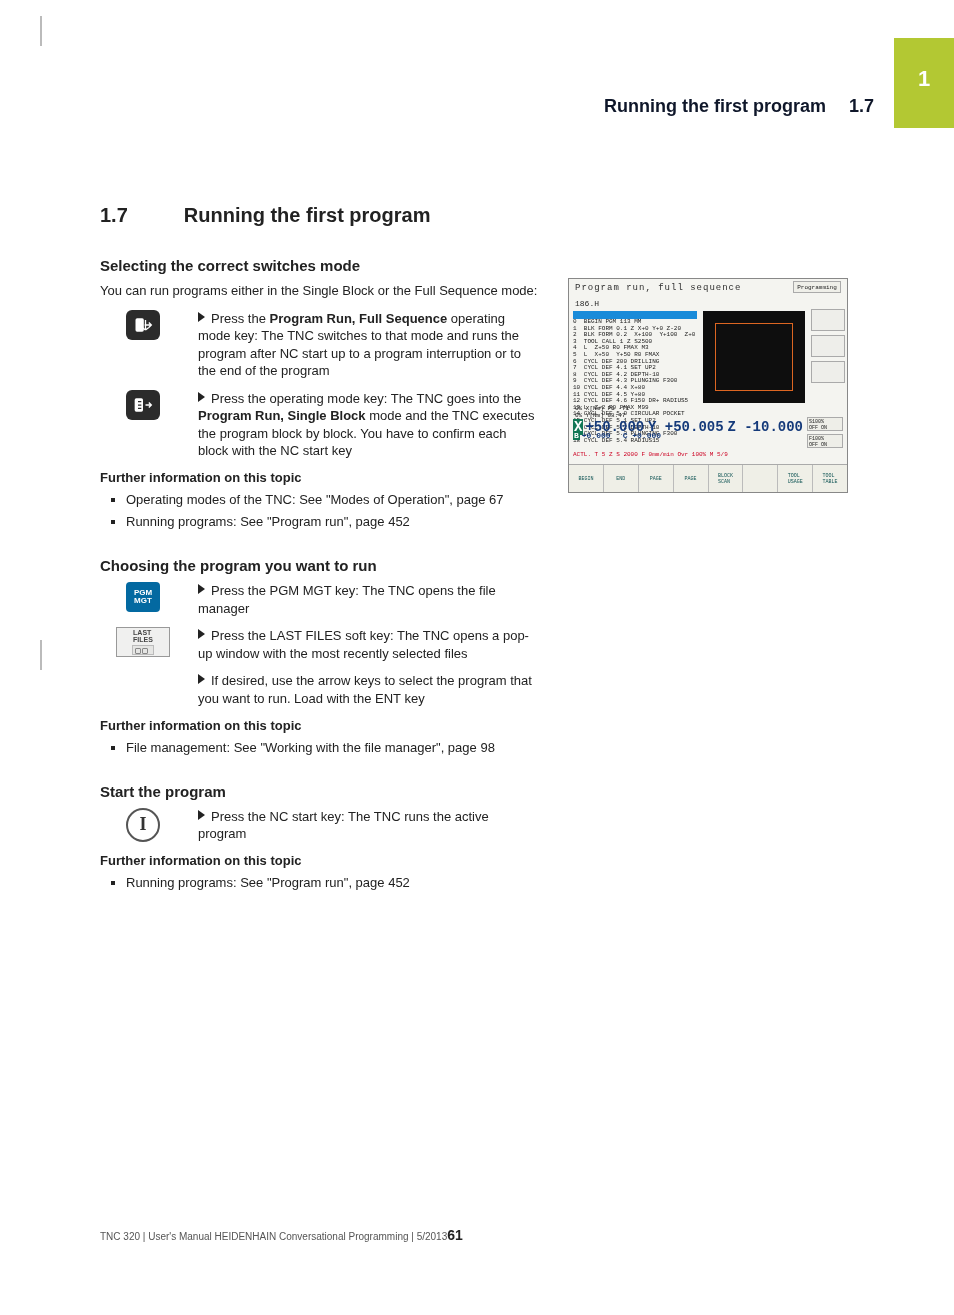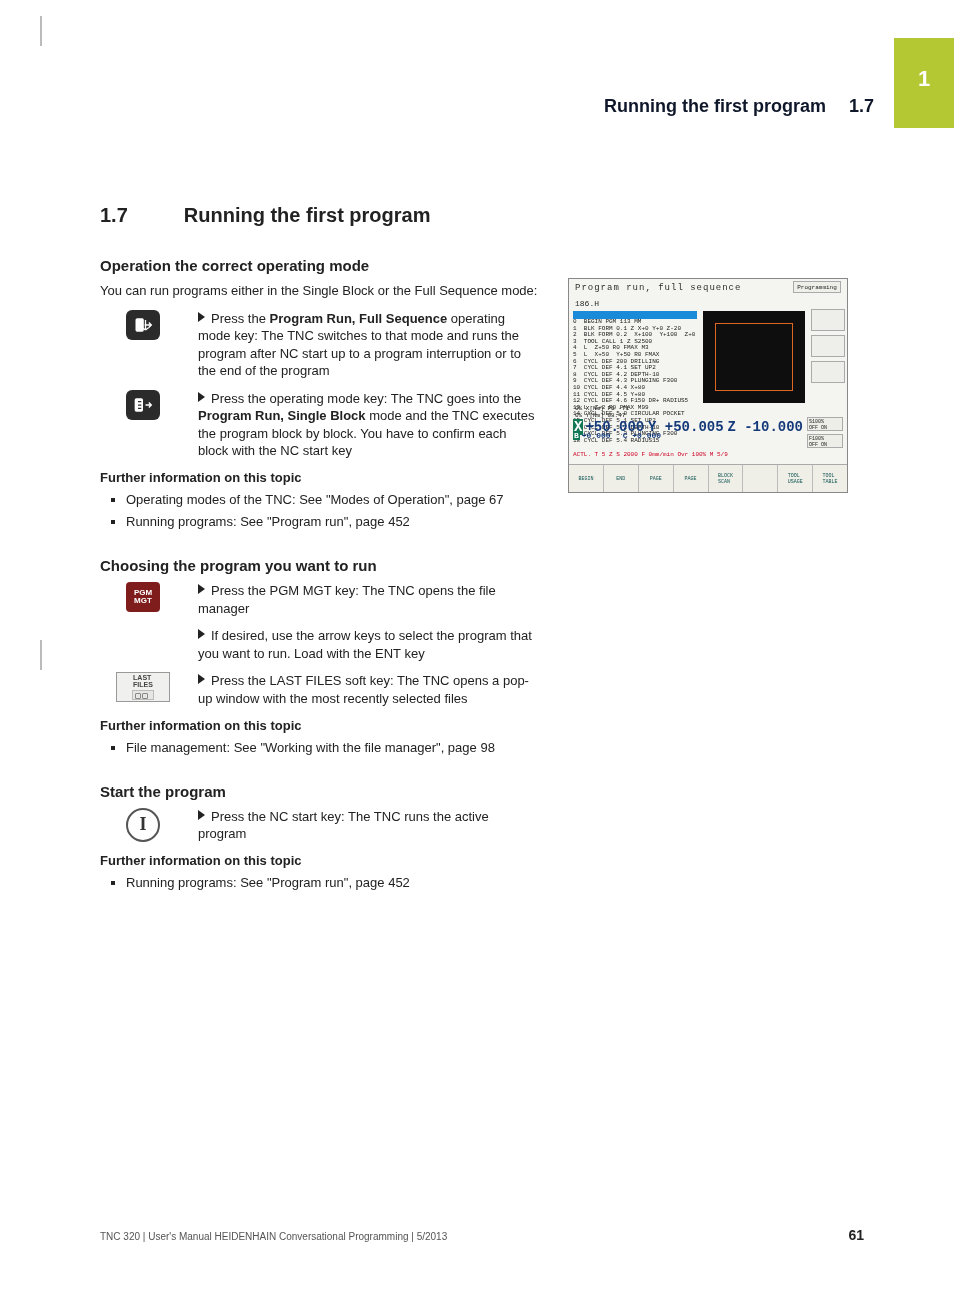--- a/index.html
+++ b/index.html
@@ -31,21 +31,21 @@
   .step-body .caret { display: inline-block; width: 0; height: 0; border-top: 5px solid transparent; border-bottom: 5px solid transparent; border-left: 7px solid #222; margin-right: 6px; vertical-align: 1px; }
 
   .bullets { list-style: square; padding-left: 26px; font-size: 13px; line-height: 1.4; }
   .bullets li { margin-bottom: 4px; }
 
   .section-gap { height: 22px; }
 
   
   .key { width: 34px; height: 30px; border-radius: 6px; background: #2b2b2b; display: flex; align-items: center; justify-content: center; }
   .key svg { width: 20px; height: 18px; }
-  .key-text { width: 34px; height: 30px; border-radius: 4px; background: #7f1d1d; color: #fff; font-size: 8px; font-weight: bold; display: flex; align-items: center; justify-content: center; text-align: center; line-height: 1.1; }
+  .key-text { width: 34px; height: 30px; border-radius: 4px; background: #0369a1; color: #fff; font-size: 8px; font-weight: bold; display: flex; align-items: center; justify-content: center; text-align: center; line-height: 1.1; }
   .softkey { width: 54px; height: 30px; border: 1px solid #999; background: #f0f0ef; font-size: 7px; font-weight: bold; color: #444; display: flex; flex-direction: column; align-items: center; justify-content: center; gap: 2px; }
   .softkey .sk-icon { width: 22px; height: 10px; background: #e6e6e4; border: 1px solid #bbb; position: relative; }
   .softkey .sk-icon::before, .softkey .sk-icon::after { content: ""; position: absolute; width: 4px; height: 4px; border: 1px solid #888; border-radius: 1px; top: 2px; }
   .softkey .sk-icon::before { left: 2px; }
   .softkey .sk-icon::after { left: 9px; }
   .key-circle { width: 34px; height: 34px; border: 2px solid #555; border-radius: 50%; background: #fff; display: flex; align-items: center; justify-content: center; font-family: Georgia, serif; font-weight: bold; font-size: 18px; color: #333; }
 
   
   .shot { position: absolute; left: 568px; top: 278px; width: 280px; height: 215px; border: 1px solid #888; background: #f4f4f0; font-family: "Courier New", monospace; font-size: 6px; color: #222; }
   .shot-title { position: absolute; left: 6px; top: 4px; font-size: 9px; letter-spacing: 1px; color: #303030; }
@@ -63,21 +63,21 @@
   .shot-ov { position: absolute; right: 4px; top: 138px; width: 36px; }
   .ov-box { height: 14px; border: 1px solid #aaa; background: #eeeee8; margin-bottom: 3px; font-size: 5px; padding: 1px; }
   .shot-status { position: absolute; left: 4px; top: 172px; right: 4px; font-size: 6px; color: #c02; }
   .shot-softbar { position: absolute; left: 0; bottom: 0; right: 0; height: 28px; display: flex; border-top: 1px solid #aaa; }
   .sb { flex: 1; border-right: 1px solid #bbb; background: #efefe7; font-size: 5px; color: #155; display: flex; flex-direction: column; align-items: center; justify-content: center; gap: 1px; }
   .sb:last-child { border-right: none; }
 
   .ax-lab { background: #175; color: #fff; padding: 0 1px; margin-right: 2px; }
 
   
-  .footer { position: absolute; left: 100px; right: 90px; bottom: 72px; display: flex; justify-content: space-between; align-items: baseline; font-size: 10px; color: #555; }
+  .footer { position: absolute; left: 100px; right: 90px; bottom: 72px; display: flex; align-items: baseline; font-size: 10px; color: #555; }
   .footer .pg { font-weight: bold; font-size: 14px; color: #222; }
 
   b { font-weight: bold; }
 </style>
 </head>
 <body>
 
 <div class="page">
 
   <div class="gutter-top"></div>
@@ -89,21 +89,21 @@
     <span class="num">1.7</span>
   </div>
 
   <div class="col">
 
     <div class="h-section-row">
       <span class="h-section-num">1.7</span>
       <span class="h-section-title">Running the first program</span>
     </div>
 
-    <div class="h-sub">Operation the correct operating mode</div>
+    <div class="h-sub">Selecting the correct switches mode</div>
     <div class="p">You can run programs either in the Single Block or the Full Sequence mode:</div>
 
     <div class="step">
       <div class="step-icon">
         <div class="key">
           <svg viewBox="0 0 24 20">
               <rect x="3" y="2" width="10" height="16" rx="2" fill="#fff"></rect>
               <path d="M15 4v12M15 16l4-3M15 16l-4-3" stroke="#fff" stroke-width="1.6" fill="none"></path>
               <path d="M14 10h7M19 7l3 3-3 3" stroke="#fff" stroke-width="1.6" fill="none"></path>
             </svg>
@@ -143,36 +143,36 @@
       <div class="step-icon">
         <div class="key-text" style="white-space:pre;">PGM
 MGT</div>
       </div>
       <div class="step-body">
         <span class="caret"></span><span>Press the PGM MGT key: The TNC opens the file manager</span>
       </div>
     </div>
 
     <div class="step">
-      <div class="step-icon"></div>
-      <div class="step-body">
-        <span class="caret"></span><span>If desired, use the arrow keys to select the program that you want to run. Load with the ENT key</span>
-      </div>
-    </div>
-
-    <div class="step">
       <div class="step-icon">
         <div class="softkey">
           <span style="white-space:pre;">LAST
 FILES</span>
           <div class="sk-icon"></div>
         </div>
       </div>
       <div class="step-body">
         <span class="caret"></span><span>Press the LAST FILES soft key: The TNC opens a pop-up window with the most recently selected files</span>
+      </div>
+    </div>
+
+    <div class="step">
+      <div class="step-icon"></div>
+      <div class="step-body">
+        <span class="caret"></span><span>If desired, use the arrow keys to select the program that you want to run. Load with the ENT key</span>
       </div>
     </div>
 
     <div class="further">Further information on this topic</div>
     <ul class="bullets">
       <li>File management: See "Working with the file manager", page 98</li>
     </ul>
 
     <div class="section-gap"></div>
 

